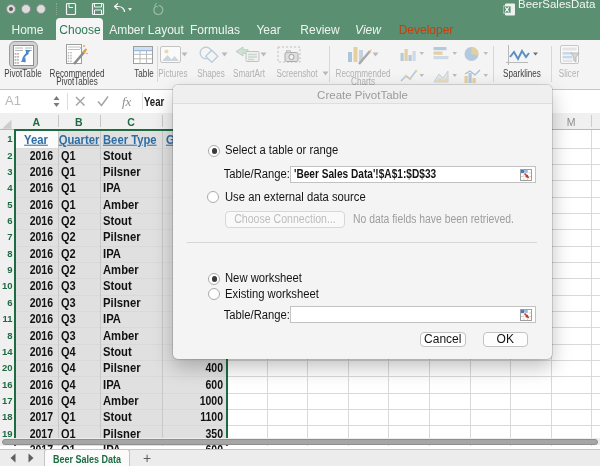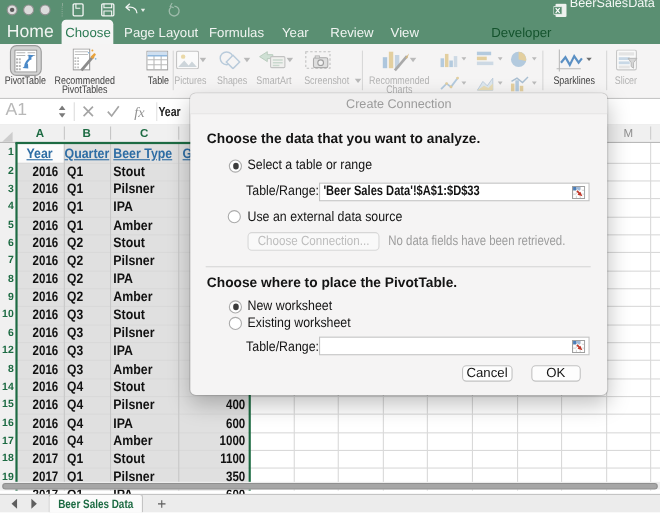--- a/index.html
+++ b/index.html
@@ -31,27 +31,27 @@
 </g>
     </svg>
 <svg class="abs" style="left:503px;top:3px;" width="13" height="13" viewBox="0 0 13 13">
 <rect x="2" y="0.5" width="10" height="12" rx="1" fill="#eef2ef"></rect>
 <rect x="0" y="3" width="8" height="7" rx="0.5" fill="#5a8f72" stroke="#eef2ef" stroke-width="0.8"></rect>
 <path d="M2.2 4.3l3.6 4.4M5.8 4.3L2.2 8.7" stroke="#fff" stroke-width="1.1" fill="none"></path>
 </svg>
 <div class="txt" style="left:518px;top:4px;font-size:11.5px;color:#f4f7f5;transform:translateY(-52%);transform-origin:left center;">BeerSalesData</div>
 <div class="abs" style="left:56px;top:18px;width:47px;height:22px;background:#f5f5f5;border-radius:4px 4px 0 0;"></div>
 <div class="txt" style="left:80px;top:29.5px;font-size:12px;color:#2c7a54;transform:translate(-50%,-52%);transform-origin:center center;">Choose</div>
-<div class="txt" style="left:27.5px;top:29.5px;font-size:16px;color:#f0f4f1;transform:translate(-50%,-52%);transform-origin:center center;">Home</div>
-<div class="txt" style="left:146.5px;top:29.5px;font-size:12px;color:#f0f4f1;transform:translate(-50%,-52%);transform-origin:center center;">Page Layout</div>
+<div class="txt" style="left:27.5px;top:29.5px;font-size:12px;color:#f0f4f1;transform:translate(-50%,-52%);transform-origin:center center;">Home</div>
+<div class="txt" style="left:146.5px;top:29.5px;font-size:12px;color:#f0f4f1;transform:translate(-50%,-52%);transform-origin:center center;">Amber Layout</div>
 <div class="txt" style="left:215px;top:29.5px;font-size:12px;color:#f0f4f1;transform:translate(-50%,-52%);transform-origin:center center;">Formulas</div>
 <div class="txt" style="left:268.5px;top:29.5px;font-size:12px;color:#f0f4f1;transform:translate(-50%,-52%);transform-origin:center center;">Year</div>
 <div class="txt" style="left:320px;top:29.5px;font-size:12px;color:#f0f4f1;transform:translate(-50%,-52%);transform-origin:center center;">Review</div>
-<div class="txt" style="left:368px;top:29.5px;font-size:12px;color:#f0f4f1;transform:translate(-50%,-52%);transform-origin:center center;">View</div>
-<div class="txt" style="left:426px;top:29.5px;font-size:12px;color:#14532d;transform:translate(-50%,-52%);transform-origin:center center;margin-left:48px;">Developer</div>
+<div class="txt" style="left:368px;top:29.5px;font-size:12px;color:#f0f4f1;transform:translate(-50%,-52%);transform-origin:center center;font-style:italic;">View</div>
+<div class="txt" style="left:426px;top:29.5px;font-size:12px;color:#c2410c;transform:translate(-50%,-52%);transform-origin:center center;">Developer</div>
 <div class="abs" style="left:0;top:40px;width:600px;height:50px;background:#f5f4f4;border-bottom:1px solid #c6c6c6;box-sizing:border-box;"></div>
 <div class="vsep" style="left:156.5px;top:46px;height:36px;"></div>
 <div class="vsep" style="left:328.5px;top:46px;height:36px;"></div>
 <div class="vsep" style="left:492.5px;top:46px;height:36px;"></div>
 <div class="vsep" style="left:550.5px;top:46px;height:36px;"></div>
 <div class="abs" style="left:8.5px;top:41px;width:29px;height:28px;background:#d2d2d2;border:1px solid #9b9b9b;border-radius:6px;box-sizing:border-box;"></div>
 <svg class="abs" style="left:12.5px;top:44.5px;" width="21" height="21" viewBox="0 0 21 21">
 <rect x="0.5" y="0.5" width="20" height="20" fill="#fff" stroke="#8e8e8e"></rect>
 <g stroke="#b5b5b5" stroke-width="1">
         <path d="M2 3h8M12 3h7M2 5.5h8M12 5.5h7"></path>
@@ -184,21 +184,21 @@
 <svg class="abs" style="left:560px;top:45px;" width="22" height="22" viewBox="0 0 22 22">
 <rect x="0.5" y="0.5" width="18" height="18" rx="1.5" fill="#fafafa" stroke="#c6c6c6"></rect>
 <rect x="2.5" y="2.5" width="14" height="3" fill="#e4e4e4"></rect>
 <rect x="2.5" y="7" width="10" height="2.6" fill="#c8d8e6"></rect>
 <rect x="2.5" y="10.8" width="10" height="2.6" fill="#c8d8e6"></rect>
 <rect x="2.5" y="14.6" width="10" height="2.6" fill="#e4e4e4"></rect>
 <path d="M11 8l8 0-3 4v5l-2.2-1.5v-3.5z" fill="#d6d6d6" stroke="#b0b0b0" stroke-width="0.8"></path>
 </svg>
 <div class="txt" style="left:569px;top:74px;font-size:10px;color:#b2b2b2;transform:translate(-50%,-52%) scaleX(0.81);transform-origin:center center;">Slicer</div>
 <div class="abs" style="left:0;top:90px;width:600px;height:22.5px;background:#fff;border-bottom:1.5px solid #9f9f9f;"></div>
-<div class="txt" style="left:5px;top:101px;font-size:16px;color:#b8b8b8;transform:translateY(-52%);transform-origin:left center;">A1</div>
+<div class="txt" style="left:5px;top:101px;font-size:13px;color:#b8b8b8;transform:translateY(-52%);transform-origin:left center;">A1</div>
 <svg class="abs" style="left:52px;top:96px;" width="9" height="11" viewBox="0 0 9 11">
 <path d="M4.5 0l3 4h-6z" fill="#7a7a7a"></path>
       <path d="M4.5 11l-3-4h6z" fill="#7a7a7a"></path>
     </svg>
 <div class="vsep" style="left:67px;top:93px;height:17px;background:#dcdcdc;"></div>
 <svg class="abs" style="left:74px;top:94px;" width="66" height="15" viewBox="0 0 66 15">
 <g stroke="#a5a5a5" stroke-width="1.5" fill="none">
 <path d="M2 3l8.5 8.5M10.5 3L2 11.5"></path>
 <path d="M24 7.5l3.5 4 6.5-9"></path>
 </g>
@@ -259,24 +259,24 @@
 <div class="txt" style="left:12.5px;top:155.675px;font-size:9.5px;color:#1d6b43;transform:translate(-100%,-52%);transform-origin:right center;font-weight:700;">2</div>
 <div class="txt" style="left:12.5px;top:172.025px;font-size:9.5px;color:#1d6b43;transform:translate(-100%,-52%);transform-origin:right center;font-weight:700;">3</div>
 <div class="txt" style="left:12.5px;top:188.375px;font-size:9.5px;color:#1d6b43;transform:translate(-100%,-52%);transform-origin:right center;font-weight:700;">4</div>
 <div class="txt" style="left:12.5px;top:204.72500000000002px;font-size:9.5px;color:#1d6b43;transform:translate(-100%,-52%);transform-origin:right center;font-weight:700;">5</div>
 <div class="txt" style="left:12.5px;top:221.07500000000002px;font-size:9.5px;color:#1d6b43;transform:translate(-100%,-52%);transform-origin:right center;font-weight:700;">6</div>
 <div class="txt" style="left:12.5px;top:237.425px;font-size:9.5px;color:#1d6b43;transform:translate(-100%,-52%);transform-origin:right center;font-weight:700;">7</div>
 <div class="txt" style="left:12.5px;top:253.77500000000003px;font-size:9.5px;color:#1d6b43;transform:translate(-100%,-52%);transform-origin:right center;font-weight:700;">8</div>
 <div class="txt" style="left:12.5px;top:270.12500000000006px;font-size:9.5px;color:#1d6b43;transform:translate(-100%,-52%);transform-origin:right center;font-weight:700;">9</div>
 <div class="txt" style="left:12.5px;top:286.475px;font-size:9.5px;color:#1d6b43;transform:translate(-100%,-52%);transform-origin:right center;font-weight:700;">10</div>
 <div class="txt" style="left:12.5px;top:302.825px;font-size:9.5px;color:#1d6b43;transform:translate(-100%,-52%);transform-origin:right center;font-weight:700;">6</div>
-<div class="txt" style="left:12.5px;top:319.175px;font-size:9.5px;color:#1d6b43;transform:translate(-100%,-52%);transform-origin:right center;font-weight:700;">12</div>
+<div class="txt" style="left:12.5px;top:319.175px;font-size:9.5px;color:#1d6b43;transform:translate(-100%,-52%);transform-origin:right center;font-weight:700;">11</div>
 <div class="txt" style="left:12.5px;top:335.52500000000003px;font-size:9.5px;color:#1d6b43;transform:translate(-100%,-52%);transform-origin:right center;font-weight:700;">8</div>
 <div class="txt" style="left:12.5px;top:351.87500000000006px;font-size:9.5px;color:#1d6b43;transform:translate(-100%,-52%);transform-origin:right center;font-weight:700;">14</div>
-<div class="txt" style="left:12.5px;top:368.225px;font-size:9.5px;color:#1d6b43;transform:translate(-100%,-52%);transform-origin:right center;font-weight:700;">15</div>
+<div class="txt" style="left:12.5px;top:368.225px;font-size:9.5px;color:#1d6b43;transform:translate(-100%,-52%);transform-origin:right center;font-weight:700;">20</div>
 <div class="txt" style="left:12.5px;top:384.57500000000005px;font-size:9.5px;color:#1d6b43;transform:translate(-100%,-52%);transform-origin:right center;font-weight:700;">16</div>
 <div class="txt" style="left:12.5px;top:400.925px;font-size:9.5px;color:#1d6b43;transform:translate(-100%,-52%);transform-origin:right center;font-weight:700;">17</div>
 <div class="txt" style="left:12.5px;top:417.27500000000003px;font-size:9.5px;color:#1d6b43;transform:translate(-100%,-52%);transform-origin:right center;font-weight:700;">18</div>
 <div class="txt" style="left:12.5px;top:433.62500000000006px;font-size:9.5px;color:#1d6b43;transform:translate(-100%,-52%);transform-origin:right center;font-weight:700;">19</div>
 <div class="abs" style="left:13.5px;top:129.5px;width:2px;height:316.5px;background:#1d6b43;"></div>
 <div class="abs" style="left:13.5px;top:129.0px;width:214.0px;height:2px;background:#1d6b43;"></div>
 <div class="abs" style="left:225.5px;top:129.5px;width:2px;height:316.5px;background:#1d6b43;"></div>
 <div class="txt" style="left:36.25px;top:139.7px;font-size:12.5px;color:#2e6da4;transform:translate(-50%,-52%) scaleX(0.9);transform-origin:center center;font-weight:700;text-decoration:underline;">Year</div>
 <div class="txt" style="left:79.25px;top:139.7px;font-size:12.5px;color:#2e6da4;transform:translate(-50%,-52%) scaleX(0.9);transform-origin:center center;font-weight:700;text-decoration:underline;">Quarter</div>
 <div class="txt" style="left:103.0px;top:139.7px;font-size:12.5px;color:#2e6da4;transform:translateY(-52%) scaleX(0.9);transform-origin:left center;font-weight:700;text-decoration:underline;">Beer Type</div>
@@ -350,22 +350,21 @@
 <svg class="abs" style="left:9px;top:453px;" width="26" height="10" viewBox="0 0 26 10">
 <path d="M6.5 0.5L1.5 5l5 4.5z" fill="#5e5e5e"></path>
       <path d="M19.5 0.5L24.5 5l-5 4.5z" fill="#5e5e5e"></path>
     </svg>
 <div class="abs" style="left:44px;top:449px;width:86px;height:17px;background:#fbfbfb;border:1px solid #c4c4c4;border-bottom:0;border-radius:3px 3px 0 0;box-sizing:border-box;"></div>
 <div class="txt" style="left:87px;top:458.5px;font-size:11px;color:#1d6b43;transform:translate(-50%,-52%) scaleX(0.82);transform-origin:center center;font-weight:700;">Beer Sales Data</div>
 <div class="txt" style="left:147px;top:457.5px;font-size:14px;color:#5e5e5e;transform:translate(-50%,-52%);transform-origin:center center;">+</div>
 <div class="abs" style="left:173px;top:84.5px;width:379px;height:274px;background:#f5f4f4;
  border-radius:5px;box-shadow:0 0 0 1px rgba(0,0,0,0.13), 0 8px 20px rgba(0,0,0,0.25);"></div>
 <div class="abs" style="left:173px;top:84.5px;width:379px;height:19px;background:#f0efef;border-bottom:1px solid #dedede;border-radius:5px 5px 0 0;box-sizing:border-box;"></div>
-<div class="txt" style="left:362.5px;top:94.5px;font-size:11.5px;color:#9b9b9b;transform:translate(-50%,-52%);transform-origin:center center;">Create Connection</div>
-<div class="txt" style="left:188px;top:125.5px;font-size:12.5px;color:#141414;transform:translateY(-52%);transform-origin:left center;font-weight:700;">Choose the data that you want to analyze.</div>
+<div class="txt" style="left:362.5px;top:94.5px;font-size:11.5px;color:#9b9b9b;transform:translate(-50%,-52%);transform-origin:center center;">Create PivotTable</div>
 <div class="abs" style="left:207.9px;top:144.5px;width:12px;height:12px;border-radius:50%;background:#fff;border:1px solid #ababab;box-sizing:border-box;">
       <div class="abs" style="left:2.9px;top:2.9px;width:5.2px;height:5.2px;border-radius:50%;background:#3c3c3c;"></div>
     </div>
 <div class="txt" style="left:224.5px;top:150.3px;font-size:12.5px;color:#141414;transform:translateY(-52%) scaleX(0.9);transform-origin:left center;">Select a table or range</div>
 <div class="txt" style="left:290px;top:174.2px;font-size:12.5px;color:#141414;transform:translate(-100%,-52%) scaleX(0.9);transform-origin:right center;">Table/Range:</div>
 <div class="abs" style="left:289.5px;top:165.5px;width:246.5px;height:17.5px;background:#fff;border:1px solid #c2c2c2;box-sizing:border-box;"></div>
 <div class="txt" style="left:293.5px;top:174.25px;font-size:12.5px;color:#141414;transform:translateY(-52%) scaleX(0.81);transform-origin:left center;font-weight:700;">'Beer Sales Data'!$A$1:$D$33</div>
 <svg class="abs" style="left:519.5px;top:168.5px;" width="12" height="12" viewBox="0 0 12 12">
 <rect x="0.5" y="0.5" width="11" height="11" fill="#fff" stroke="#9f9f9f"></rect>
 <path d="M1 4h10M1 7.5h10M4 1v10M7.5 1v10" stroke="#c9c9c9" stroke-width="0.8"></path>
@@ -374,21 +373,20 @@
 <path d="M4 4l5 5m0-5l-5 5" stroke="#fff" stroke-width="2.4"></path>
 <path d="M9.5 9.5L5 8l2.6-2.6z" fill="#c0392b"></path>
       <path d="M4.5 4.5L7 7" stroke="#c0392b" stroke-width="1.6"></path>
 </svg>
 <div class="abs" style="left:207.4px;top:190.8px;width:12px;height:12px;border-radius:50%;background:#fff;border:1px solid #ababab;box-sizing:border-box;"></div>
 <div class="txt" style="left:224.5px;top:196.6px;font-size:12.5px;color:#141414;transform:translateY(-52%) scaleX(0.9);transform-origin:left center;">Use an external data source</div>
 <div class="abs" style="left:225px;top:210.5px;width:119.5px;height:17.5px;background:#f9f9f9;border:1px solid #d7d7d7;border-radius:4px;box-sizing:border-box;"></div>
 <div class="txt" style="left:284.5px;top:219.2px;font-size:12px;color:#bdbdbd;transform:translate(-50%,-52%) scaleX(0.88);transform-origin:center center;">Choose Connection...</div>
 <div class="txt" style="left:352.5px;top:219.2px;font-size:12.5px;color:#9d9d9d;transform:translateY(-52%) scaleX(0.83);transform-origin:left center;">No data fields have been retrieved.</div>
 <div class="abs" style="left:187px;top:242px;width:350px;height:1px;background:#d6d6d6;"></div>
-<div class="txt" style="left:188px;top:257.0px;font-size:12.5px;color:#141414;transform:translateY(-52%);transform-origin:left center;font-weight:700;">Choose where to place the PivotTable.</div>
 <div class="abs" style="left:208.2px;top:272.5px;width:12px;height:12px;border-radius:50%;background:#fff;border:1px solid #ababab;box-sizing:border-box;">
       <div class="abs" style="left:2.9px;top:2.9px;width:5.2px;height:5.2px;border-radius:50%;background:#3c3c3c;"></div>
     </div>
 <div class="txt" style="left:224.5px;top:278.4px;font-size:12.5px;color:#141414;transform:translateY(-52%) scaleX(0.9);transform-origin:left center;">New worksheet</div>
 <div class="abs" style="left:208.2px;top:288.4px;width:12px;height:12px;border-radius:50%;background:#fff;border:1px solid #ababab;box-sizing:border-box;"></div>
 <div class="txt" style="left:224.5px;top:294.3px;font-size:12.5px;color:#141414;transform:translateY(-52%) scaleX(0.9);transform-origin:left center;">Existing worksheet</div>
 <div class="txt" style="left:290px;top:315.0px;font-size:12.5px;color:#141414;transform:translate(-100%,-52%) scaleX(0.9);transform-origin:right center;">Table/Range:</div>
 <div class="abs" style="left:289.5px;top:305.5px;width:246.5px;height:17.5px;background:#fff;border:1px solid #c2c2c2;box-sizing:border-box;"></div>
 <svg class="abs" style="left:519.5px;top:308.5px;" width="12" height="12" viewBox="0 0 12 12">
 <rect x="0.5" y="0.5" width="11" height="11" fill="#fff" stroke="#9f9f9f"></rect>

